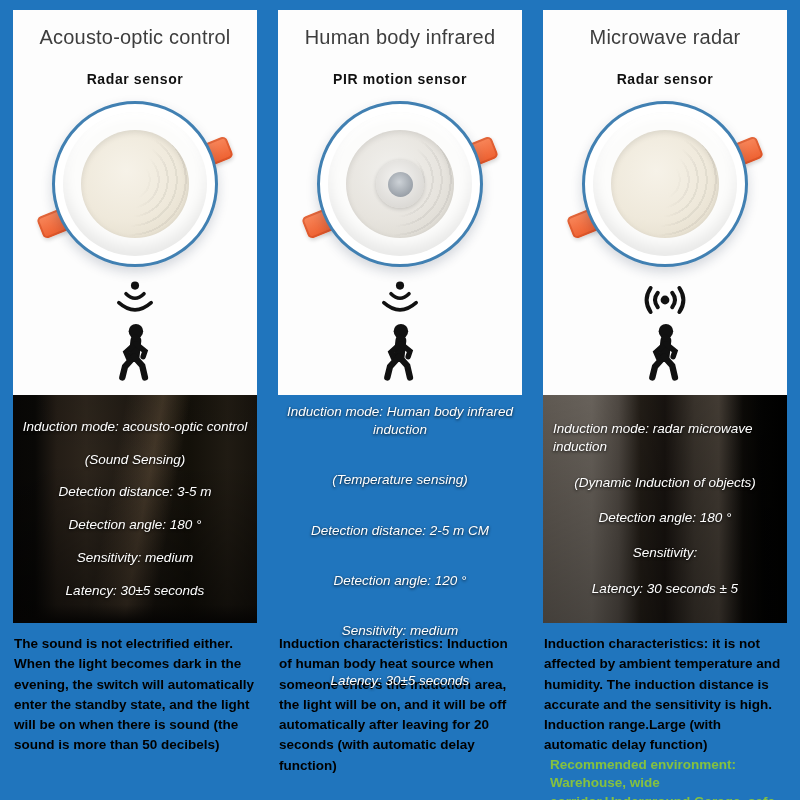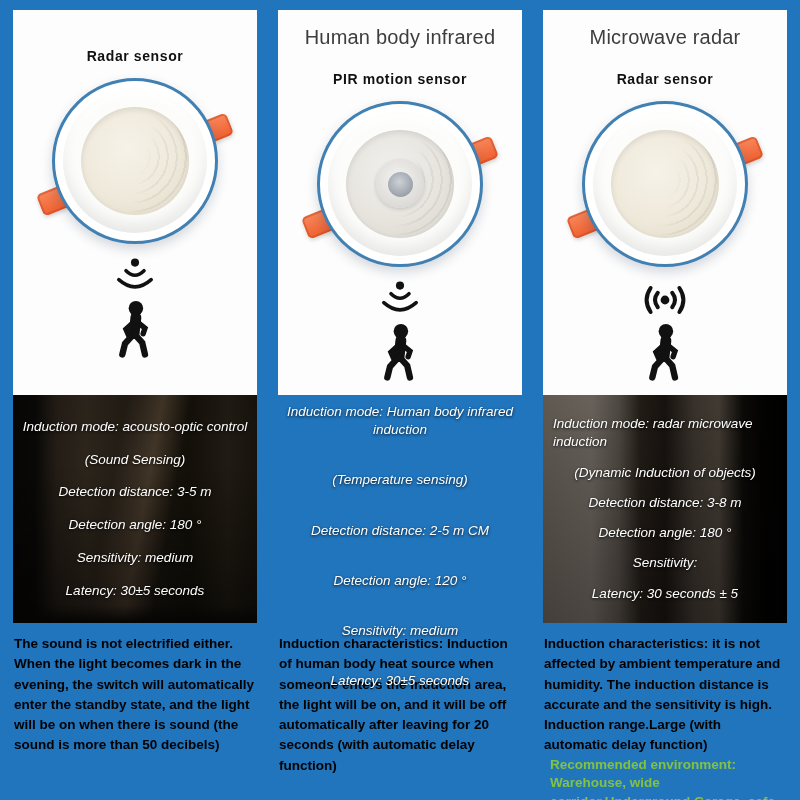--- a/index.html
+++ b/index.html
@@ -71,20 +71,21 @@
   .recommend{font-weight:600;font-size:13.5px;line-height:1.4;margin-top:auto;color:#85c140;}
   .col3 .recommend{text-align:left;padding-left:6px;}
 </style>
 </head>
 <body>
 
 <div class="page">
 
   <div class="column col1">
     <div class="card">
+      <div class="title">Acousto-optic control</div>
       <div class="subtitle">Radar sensor</div>
       <div class="lamp-wrap">
         <div class="lamp">
           <div class="clip clip-left"></div>
           <div class="clip clip-right"></div>
           <div class="lamp-outer"></div>
           <div class="lamp-mid"></div>
           <div class="lamp-face"></div>
         </div>
       </div>
@@ -203,21 +204,20 @@
             <path d="M33 23 L43 31 L41 37" stroke-width="6"></path>
             <path d="M31 37 L21 48 L18 60" stroke-width="7"></path>
             <path d="M31 37 L40 47 L43 60" stroke-width="7"></path>
           </g>
         </svg>
       </div>
     </div>
     <div class="photo photo3">
       <div class="spec spec-mode">Induction mode: radar microwave induction</div>
       <div class="spec">(Dynamic Induction of objects)</div>
-      <div class="spec">Detection distance: 3-8 m</div>
       <div class="spec">Detection angle: 180 °</div>
       <div class="spec">Sensitivity:</div>
       <div class="spec">Latency: 30 seconds ± 5</div>
     </div>
     <div class="bottom">
       <div class="desc">Induction characteristics: it is not affected by ambient temperature and humidity. The induction distance is accurate and the sensitivity is high. Induction range.Large (with automatic delay function)</div>
       <div class="recommend">Recommended environment: Warehouse, wide corridor,Underground Garage, safe passage</div>
 
     </div>
   </div>

